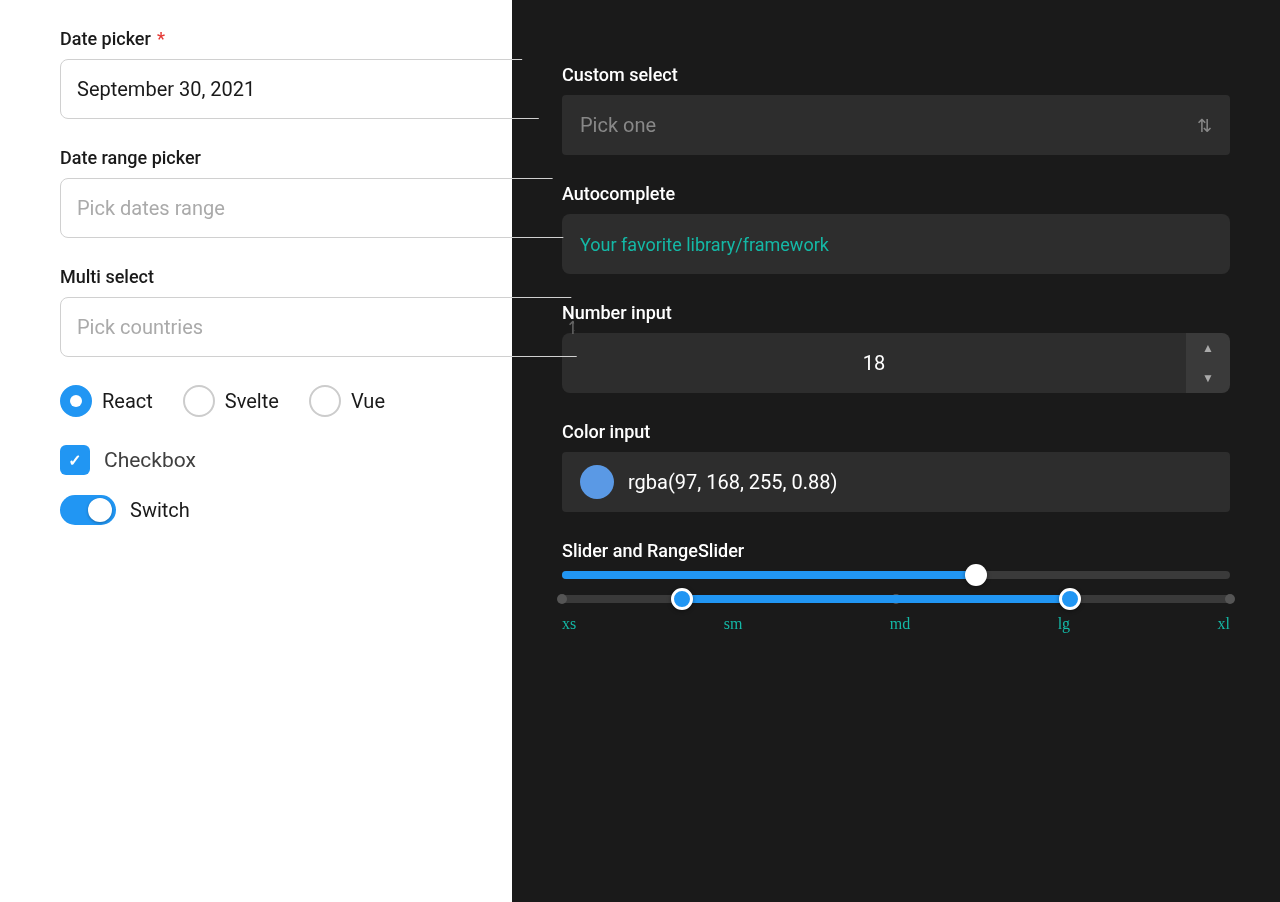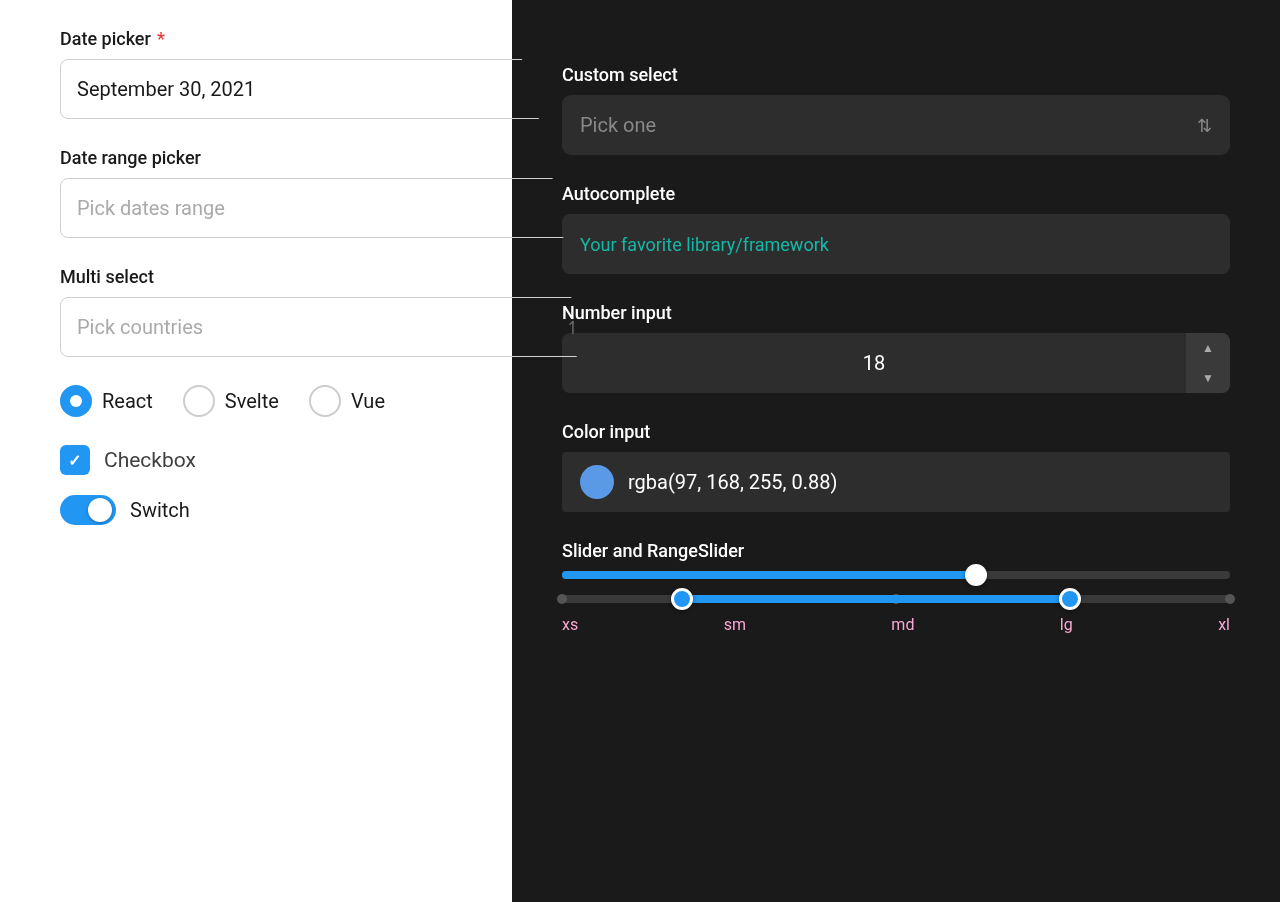--- a/index.html
+++ b/index.html
@@ -205,21 +205,21 @@
       font-size: 18px;
       font-weight: 500;
       color: #ffffff;
       margin-bottom: 10px;
     }
 
     .dark-input-box {
       width: 100%;
       height: 60px;
       background: #2d2d2d;
-      border-radius: 9px;
+      border-radius: 4px;
       padding: 0 18px;
       font-size: 20px;
       color: #888;
       display: flex;
       align-items: center;
       justify-content: space-between;
     }
 
     .dark-input-box .dark-chevron {
       color: #888;
@@ -367,21 +367,22 @@
     }
 
     .range-labels {
       display: flex;
       justify-content: space-between;
       margin-top: 4px;
     }
 
     .range-label {
       font-size: 16px;
-      color: #f9a8d4;
+      color: #14b8a6;
+      font-family: Liberation Serif, serif;
     }
 
     .autocomplete-box {
       width: 100%;
       height: 60px;
       background: #2d2d2d;
       border-radius: 8px;
       padding: 0 18px;
       font-size: 18px;
       color: #14b8a6;

